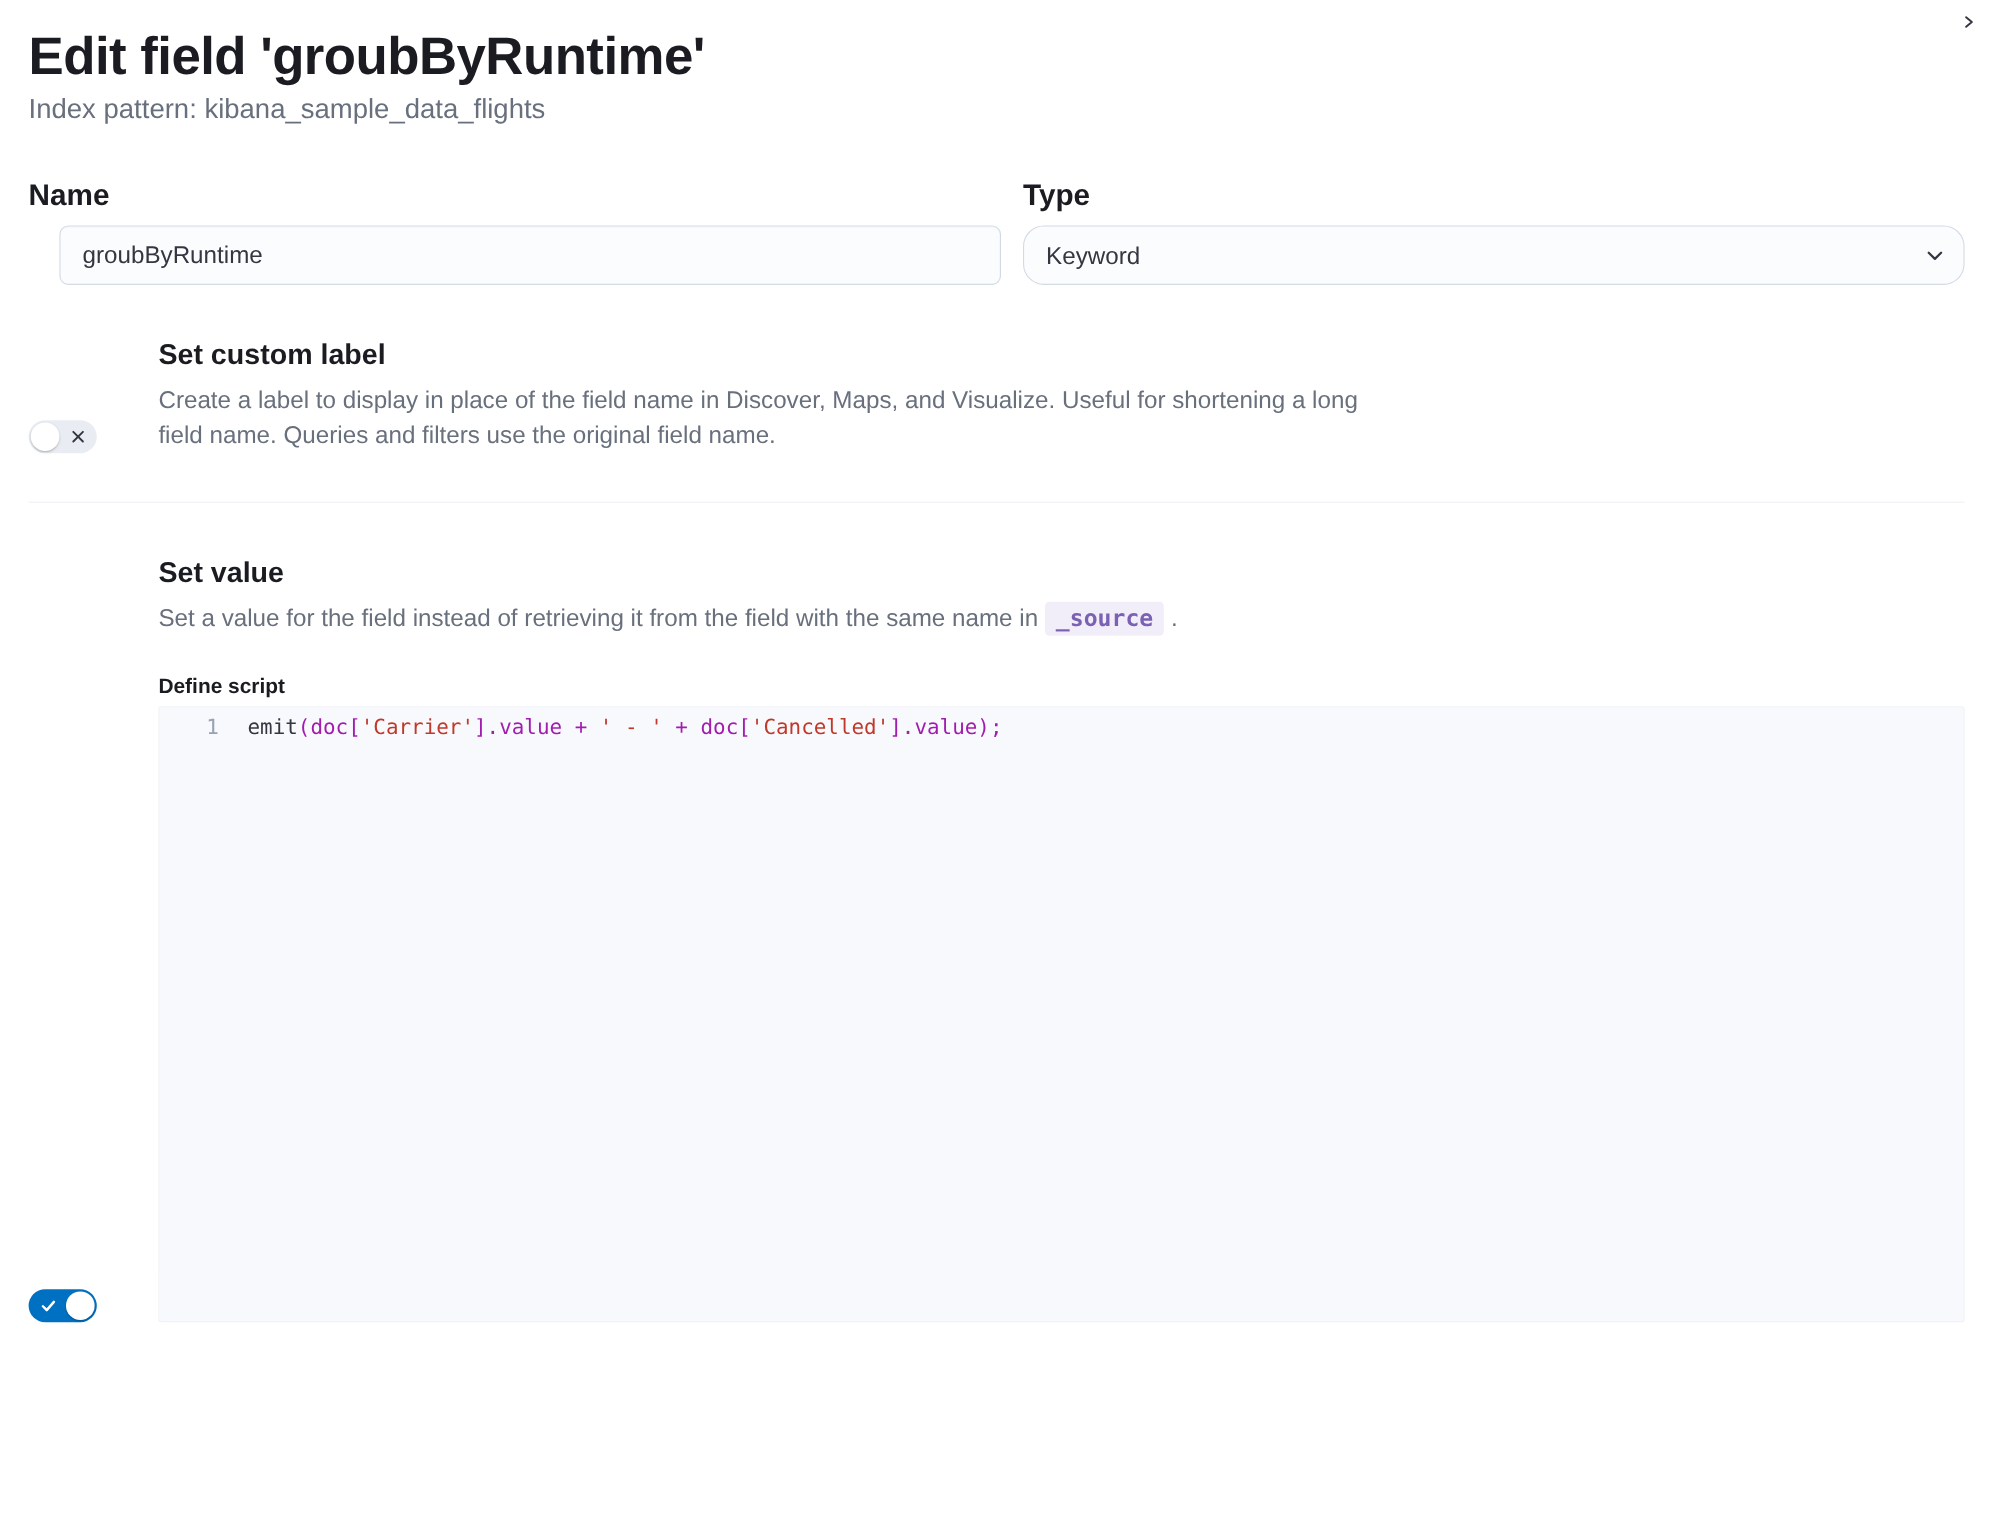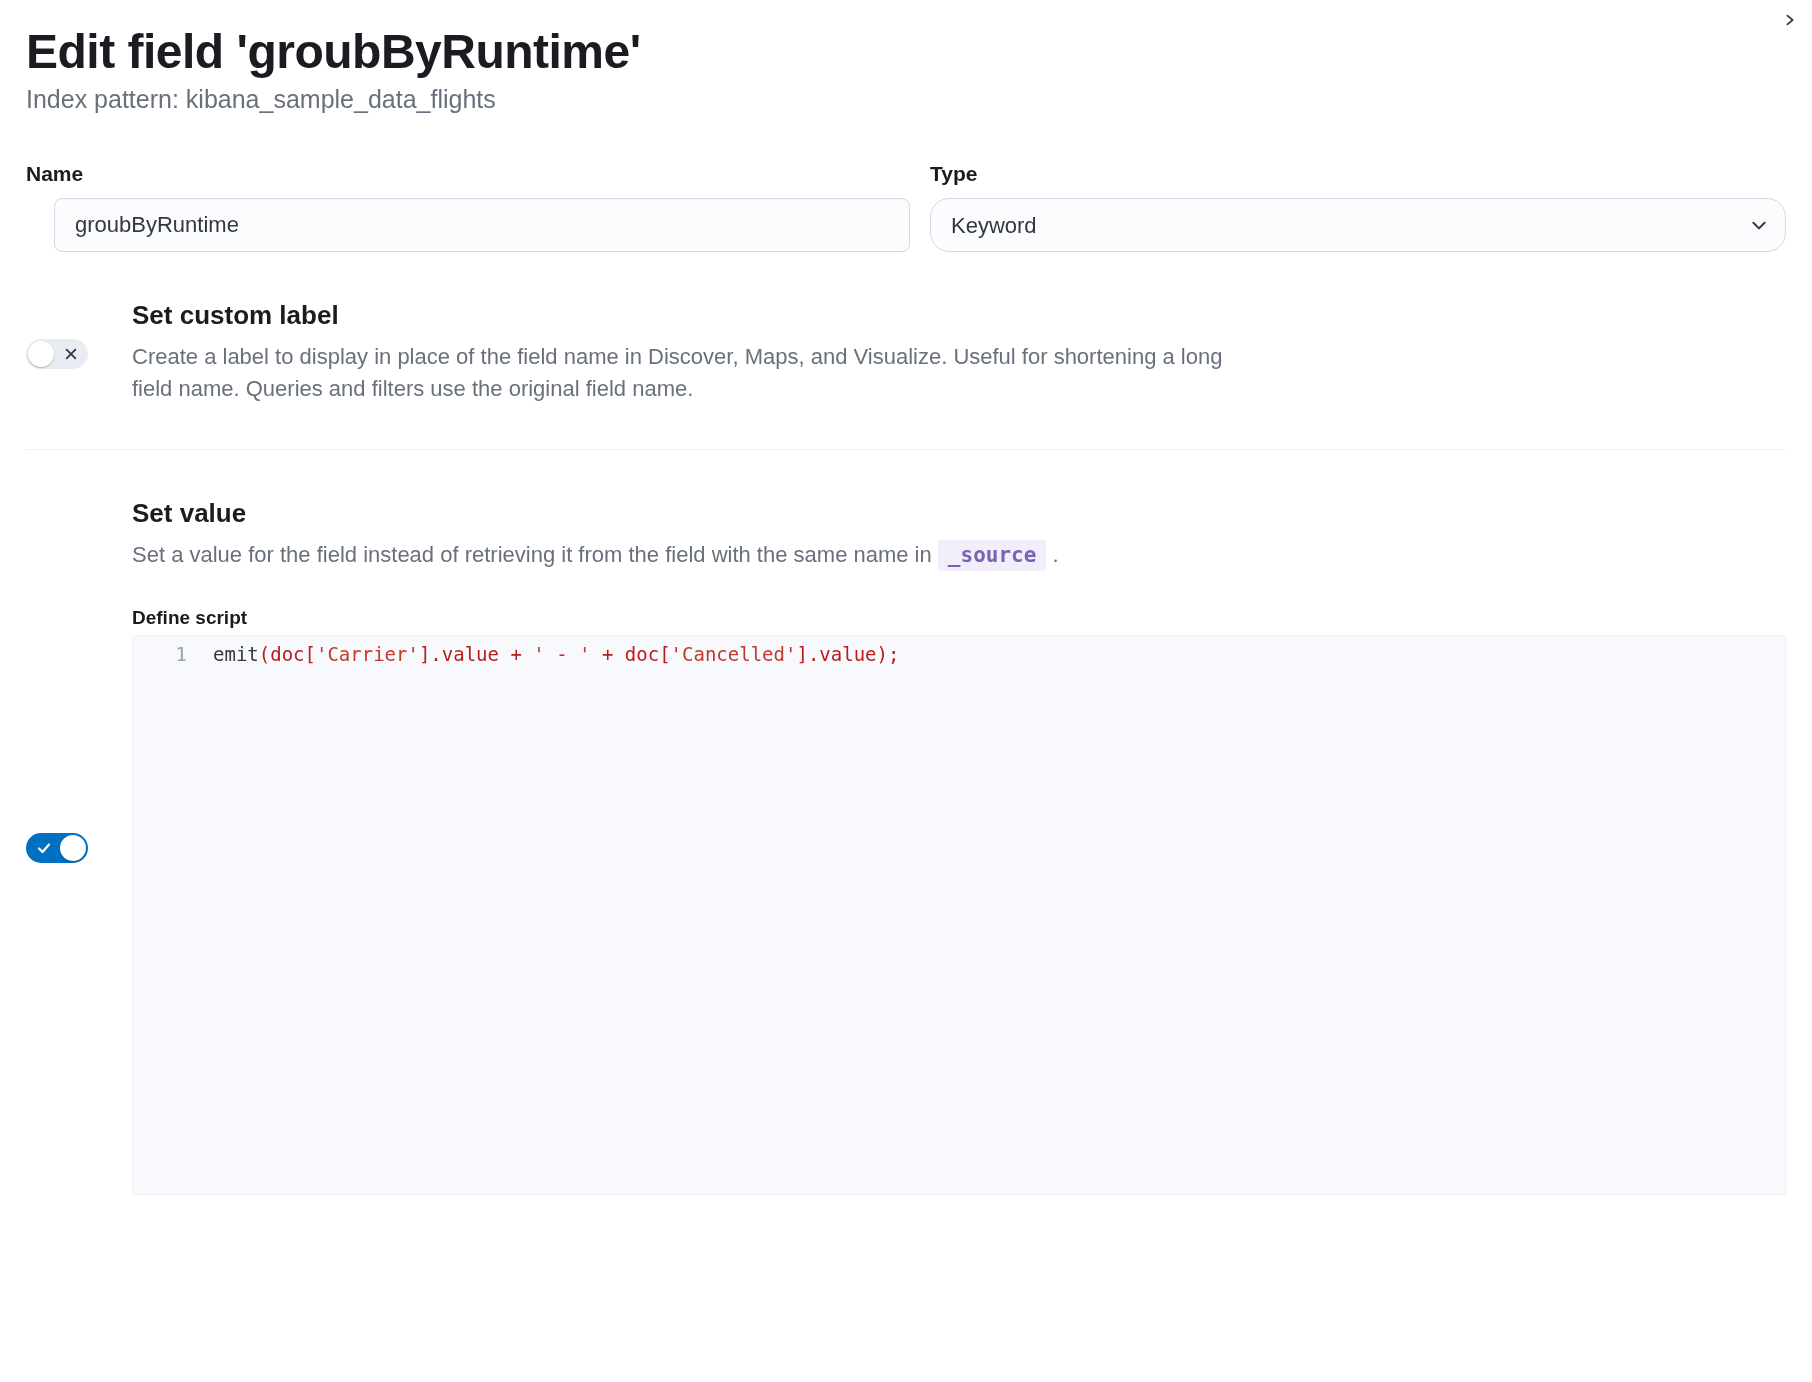--- a/index.html
+++ b/index.html
@@ -39,21 +39,21 @@
   }
   .subtitle .pattern-name { }
 
   .form-row {
     display: flex;
     gap: 48px;
     margin-top: 48px;
   }
   .form-col { flex: 1; display:flex; flex-direction:column; }
   .field-label {
-    font-size: 21px;
+    font-size: 27px;
     font-weight: 600;
     color: #1a1c21;
     margin-bottom: 12px;
   }
   .text-input {
     width: 100%;
     height: 54px;
     border: 1px solid #d3dae6;
     border-radius: 8px;
     background: #fbfcfd;
@@ -85,22 +85,22 @@
     right:18px;
     top:50%;
     transform:translateY(-50%);
     pointer-events:none;
     color:#343741;
   }
   .select-caret svg{ width:18px; height:18px; display:block;}
 
   .section {
     display:flex;
-    align-items:center;
-    gap: 44px;
+    align-items:flex-end;
+    gap: 56px;
     padding-top: 48px;
   }
   .section + .section-divider {
     border:none;
     border-top:1px solid #eef0f4;
     margin-top: 44px;
   }
 
   
   .switch {
@@ -186,21 +186,21 @@
     user-select:none;
     background:#f7f9fc;
   }
   .code-content {
     flex:1;
     padding:4px 8px 0 12px;
     white-space:pre;
     color:#343741;
   }
   .tok-fn   { color:#343741; }
-  .tok-pun  { color:#b91c1c; }
+  .tok-pun  { color:#a21caf; }
   .tok-str  { color:#c0392b; }
 </style>
 </head>
 <body>
 
 <div class="close-chevron">
   <svg viewBox="0 0 16 16" fill="none" stroke="currentColor" stroke-width="2" stroke-linecap="round" stroke-linejoin="round">
     <polyline points="5,3 11,8 5,13"></polyline>
   </svg>
 </div>

